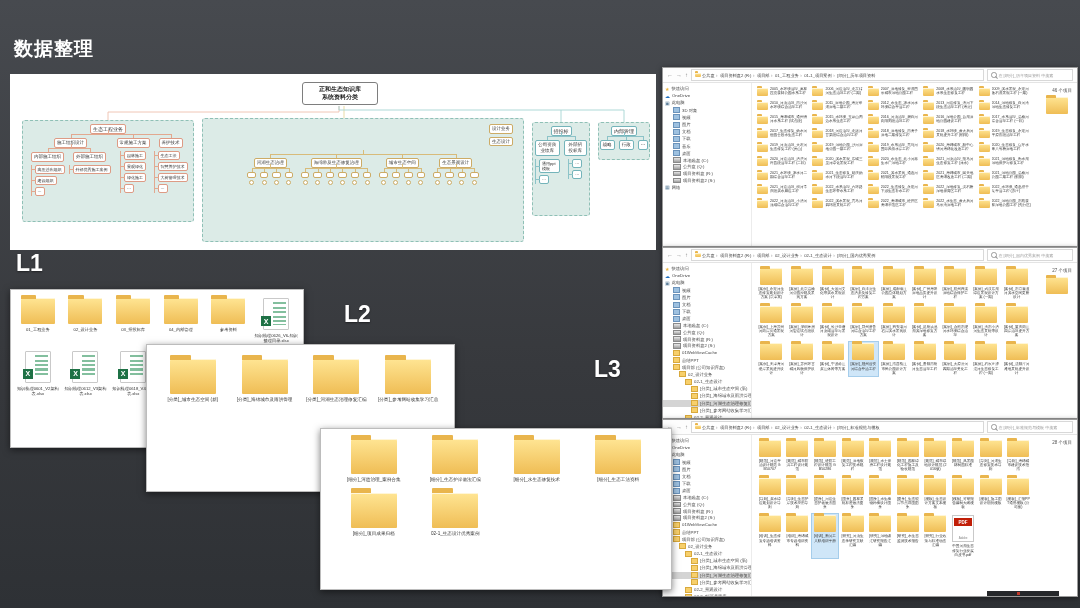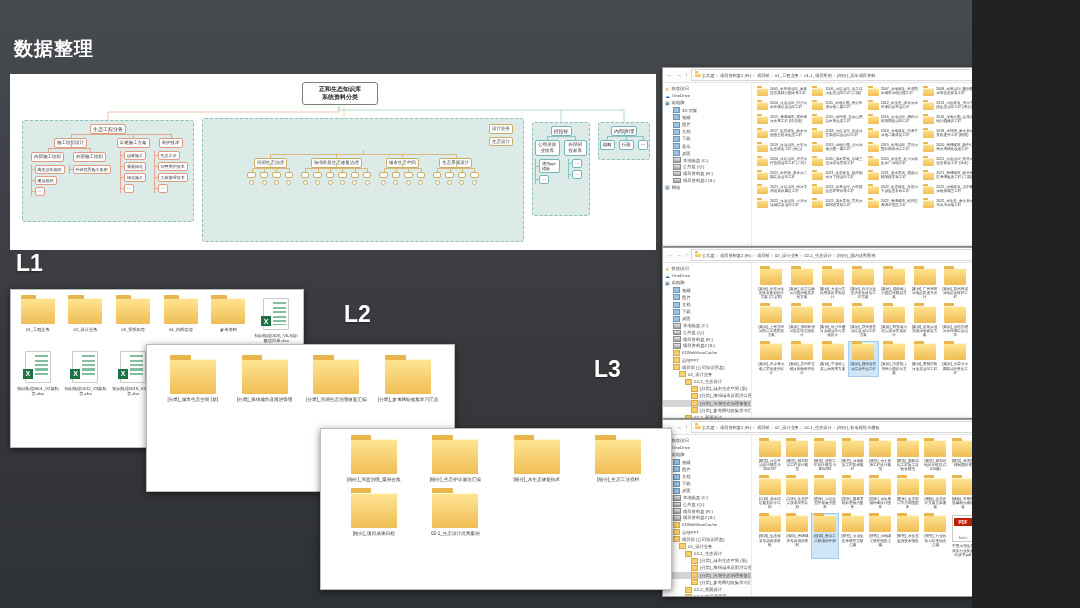--- a/index.html
+++ b/index.html
@@ -1,16 +1,16 @@
 <!DOCTYPE html>
 <html><head>
 <meta charset="utf-8">
 <style>
   html,body{margin:0;padding:0;background:#222;}
-  .slide{position:relative;width:972px;height:608px;overflow:hidden;
+  .slide{position:relative;width:1080px;height:608px;overflow:hidden;
     background:linear-gradient(180deg,#474a4f 0%,#37393d 60%,#2e3135 100%);
     font-family:"Liberation Sans","DejaVu Sans",sans-serif;}
   .page-title{position:absolute;left:14px;top:36px;font-size:19px;font-weight:bold;color:#fff;letter-spacing:1px;}
   .layer-label{position:absolute;color:#fff;font-weight:bold;font-size:23px;text-shadow:0 1px 2px rgba(0,0,0,.45);}
   #lbl-l1{left:16px;top:250px;} #lbl-l2{left:344px;top:301px;} #lbl-l3{left:594px;top:356px;}
 
   
   .panel{position:absolute;left:10px;top:74px;width:646px;height:176px;background:#fff;}
   .root-node{position:absolute;left:292px;top:8px;width:74px;background:#fff;border:1px solid #7e7e7e;border-radius:3px;
     font-size:6px;font-weight:bold;color:#222;text-align:center;line-height:1.4;padding:2px 0;z-index:2;}

